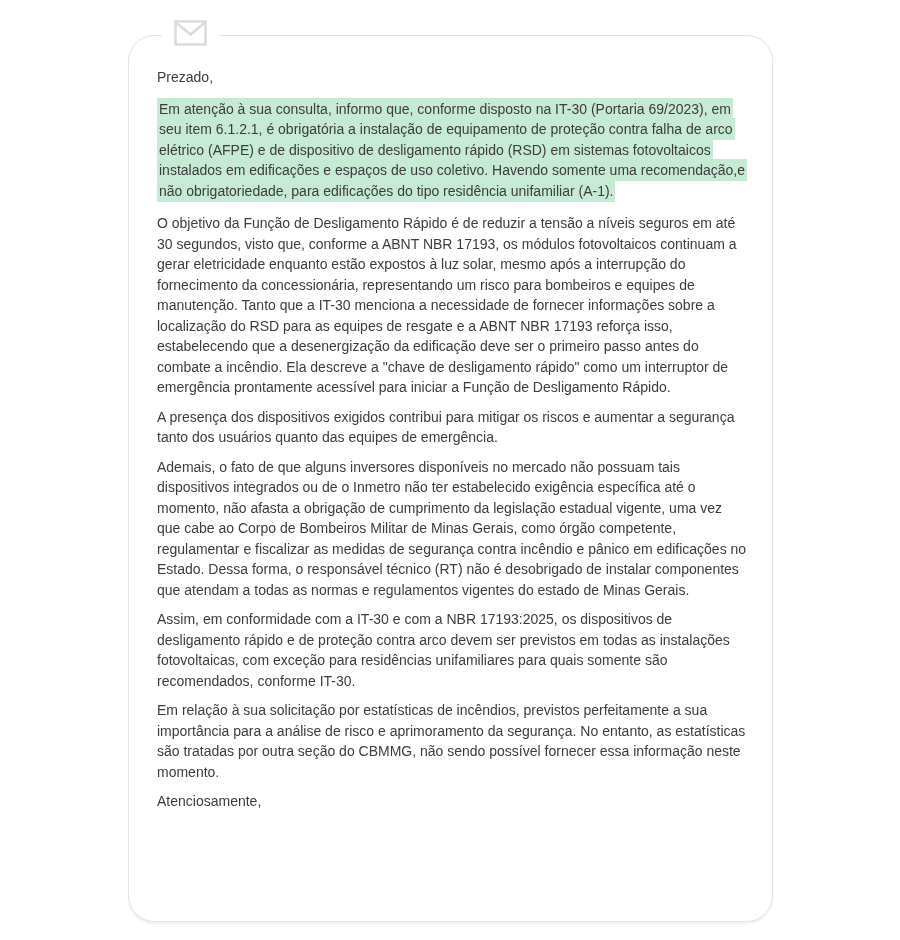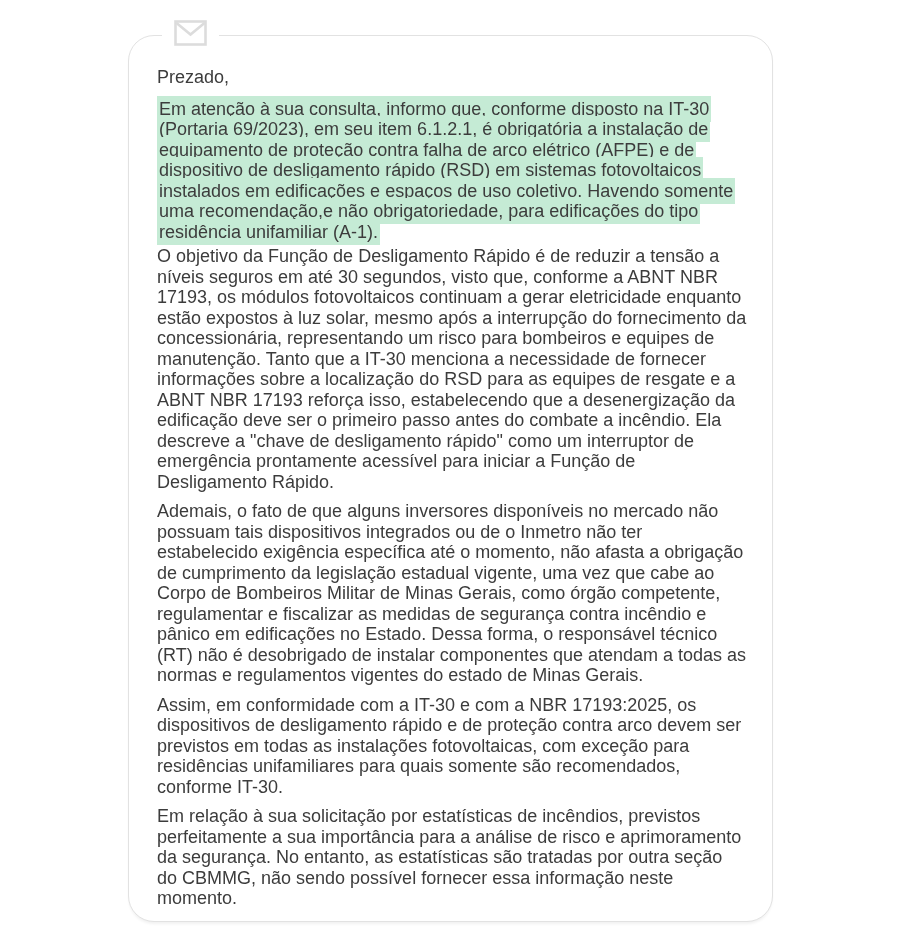--- a/index.html
+++ b/index.html
@@ -33,35 +33,35 @@
     top: -16px;
     left: 33px;
     background: #ffffff;
     padding: 0 12px;
     line-height: 0;
   }
   .envelope-wrap svg { display: block; }
   .email-content {
     box-sizing: border-box;
     padding: 31px 25px 0 28px;
-    font-size: 18px;
+    font-size: 14px;
     line-height: 20.5px;
     color: #3c3c3c;
   }
   .email-content p {
     margin: 0 0 9px 0;
   }
   p.greeting { margin-bottom: 11px; }
   .hl {
     background-color: #c5ebd5;
     padding: 3px 2px;
     -webkit-box-decoration-break: clone;
     box-decoration-break: clone;
   }
-  p.highlight-paragraph { margin-bottom: 4px; }
+  p.highlight-paragraph { margin-bottom: 12px; }
   p.closing { margin-bottom: 0; }
 </style>
 </head>
 <body>
 
 <div class="stage">
   <div class="email-card">
 
     <div class="envelope-wrap">
       <svg width="33" height="26" viewBox="0 0 33 26" aria-hidden="true">
@@ -69,21 +69,23 @@
         <path d="M2.5 3 L16.5 14.5 L30.5 3" fill="none" stroke="#dcdcdc" stroke-width="2.6"></path>
       </svg>
     </div>
 
     <div class="email-content">
       <p class="greeting">Prezado,</p>
 
       <p class="highlight-paragraph"><span class="hl">Em atenção à sua consulta, informo que, conforme disposto na IT-30 (Portaria 69/2023), em seu item 6.1.2.1, é obrigatória a instalação de equipamento de proteção contra falha de arco elétrico (AFPE) e de dispositivo de desligamento rápido (RSD) em sistemas fotovoltaicos instalados em edificações e espaços de uso coletivo. Havendo somente uma recomendação,e não obrigatoriedade, para edificações do tipo residência unifamiliar (A-1).</span></p>
 
       <p>O objetivo da Função de Desligamento Rápido é de reduzir a tensão a níveis seguros em até 30 segundos, visto que, conforme a ABNT NBR 17193, os módulos fotovoltaicos continuam a gerar eletricidade enquanto estão expostos à luz solar, mesmo após a interrupção do fornecimento da concessionária, representando um risco para bombeiros e equipes de manutenção. Tanto que a IT-30 menciona a necessidade de fornecer informações sobre a localização do RSD para as equipes de resgate e a ABNT NBR 17193 reforça isso, estabelecendo que a desenergização da edificação deve ser o primeiro passo antes do combate a incêndio. Ela descreve a "chave de desligamento rápido" como um interruptor de emergência prontamente acessível para iniciar a Função de Desligamento Rápido.</p>
+      <p>A presença dos dispositivos exigidos contribui para mitigar os riscos e aumentar a segurança tanto dos usuários quanto das equipes de emergência.</p>
       <p>Ademais, o fato de que alguns inversores disponíveis no mercado não possuam tais dispositivos integrados ou de o Inmetro não ter estabelecido exigência específica até o momento, não afasta a obrigação de cumprimento da legislação estadual vigente, uma vez que cabe ao Corpo de Bombeiros Militar de Minas Gerais, como órgão competente, regulamentar e fiscalizar as medidas de segurança contra incêndio e pânico em edificações no Estado. Dessa forma, o responsável técnico (RT) não é desobrigado de instalar componentes que atendam a todas as normas e regulamentos vigentes do estado de Minas Gerais.</p>
       <p>Assim, em conformidade com a IT-30 e com a NBR 17193:2025, os dispositivos de desligamento rápido e de proteção contra arco devem ser previstos em todas as instalações fotovoltaicas, com exceção para residências unifamiliares para quais somente são recomendados, conforme IT-30.</p>
       <p>Em relação à sua solicitação por estatísticas de incêndios, previstos perfeitamente a sua importância para a análise de risco e aprimoramento da segurança. No entanto, as estatísticas são tratadas por outra seção do CBMMG, não sendo possível fornecer essa informação neste momento.</p>
 
+      <p class="closing">Atenciosamente,</p>
 
     </div>
 
   </div>
 </div>
 
 </body></html>

